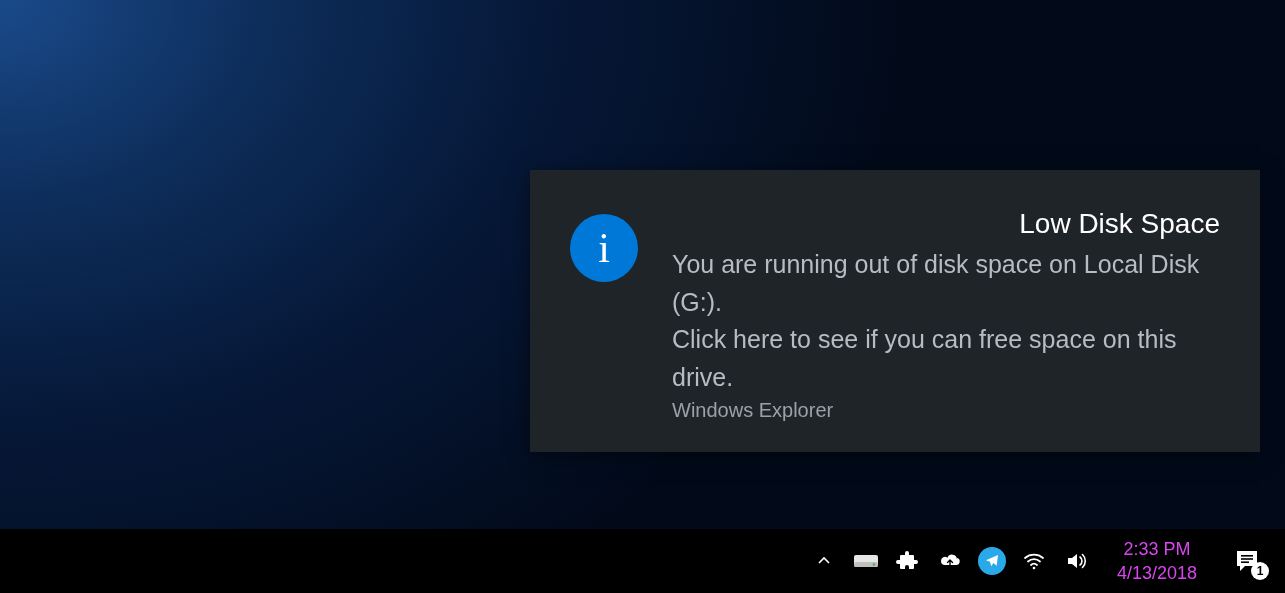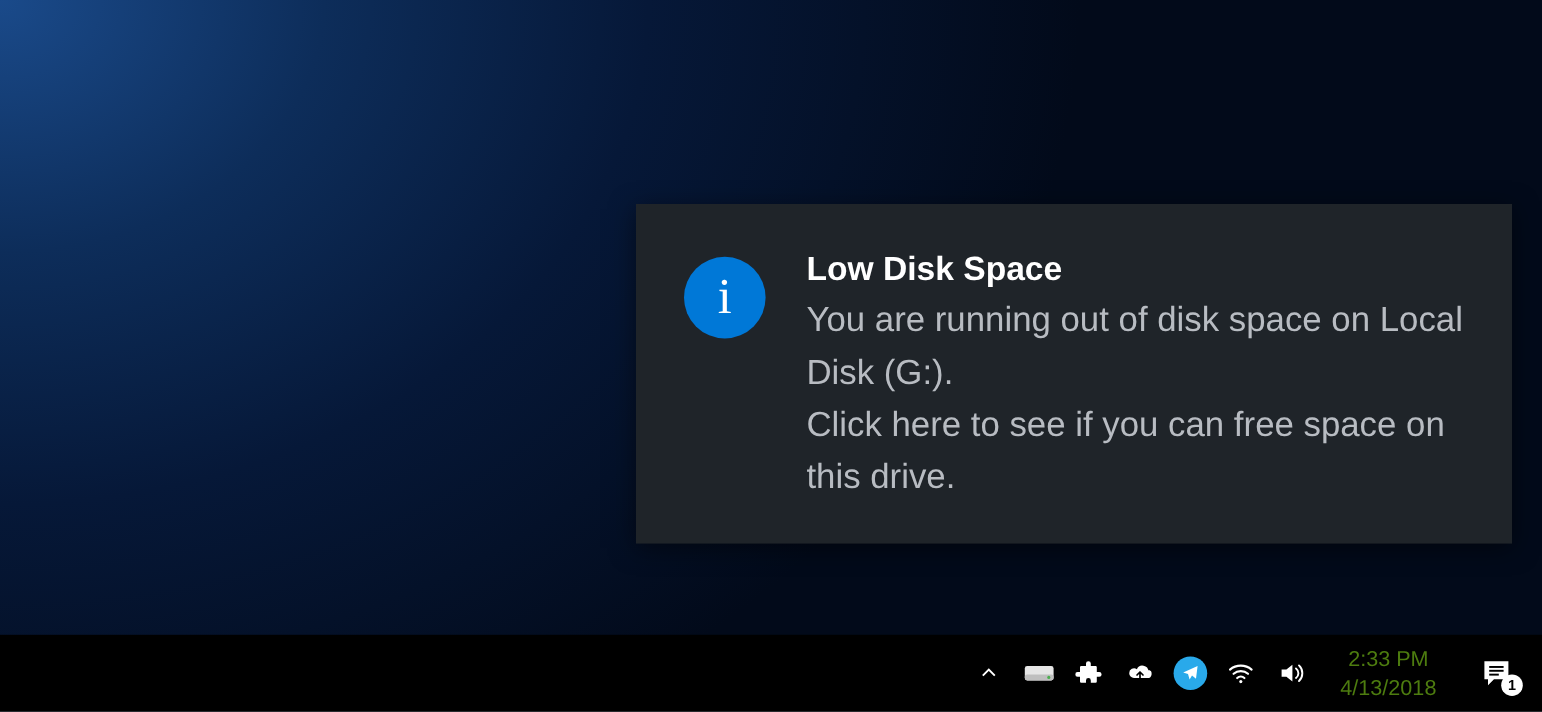--- a/index.html
+++ b/index.html
@@ -37,26 +37,27 @@
       margin-top: 6px;
     }
     .notif-icon span {
       font-size: 42px;
       font-weight: 400;
       font-family: Georgia, serif;
     }
     .notif-body { flex: 1; color: #c9ccd1; }
     .notif-title {
       font-size: 28px;
-      font-weight: 700;
+      font-weight: 400;
       color: #ffffff;
       margin-bottom: 6px;
+      text-align: right;
     }
     .notif-msg {
-      font-size: 29px;
+      font-size: 25px;
       line-height: 1.5;
       color: #b8bcc2;
       margin-bottom: 3px;
     }
     .notif-source {
       font-size: 20px;
       color: #9da1a7;
     }
 
     
@@ -86,21 +87,21 @@
       color: #ffffff;
     }
     .tray-icon svg { display: block; }
 
     .telegram-circle {
       width: 28px; height: 28px; border-radius: 50%;
       background: #29a9ea; display: flex; align-items: center; justify-content: center;
     }
 
     .clock {
-      color: #4d7c0f;
+      color: #d946ef;
       font-size: 18px;
       text-align: center;
       line-height: 1.35;
       padding: 0 12px;
       margin-left: 6px;
     }
 
     .action-center-wrap {
       width: 56px;
       height: 46px;
@@ -129,20 +130,21 @@
 </head>
 <body>
 
 <div class="notification">
   <div class="notif-icon">
     <span>i</span>
   </div>
   <div class="notif-body">
     <div class="notif-title">Low Disk Space</div>
     <div class="notif-msg">You are running out of disk space on Local Disk (G:).<br>Click here to see if you can free space on this drive.</div>
+    <div class="notif-source">Windows Explorer</div>
   </div>
 </div>
 
 <div class="taskbar">
   <div class="tray">
 
     <div class="tray-icon">
       <svg width="16" height="16" viewBox="0 0 16 16" fill="none" stroke="#fff" stroke-width="1.6">
         <polyline points="3,10 8,5 13,10"></polyline>
       </svg>

